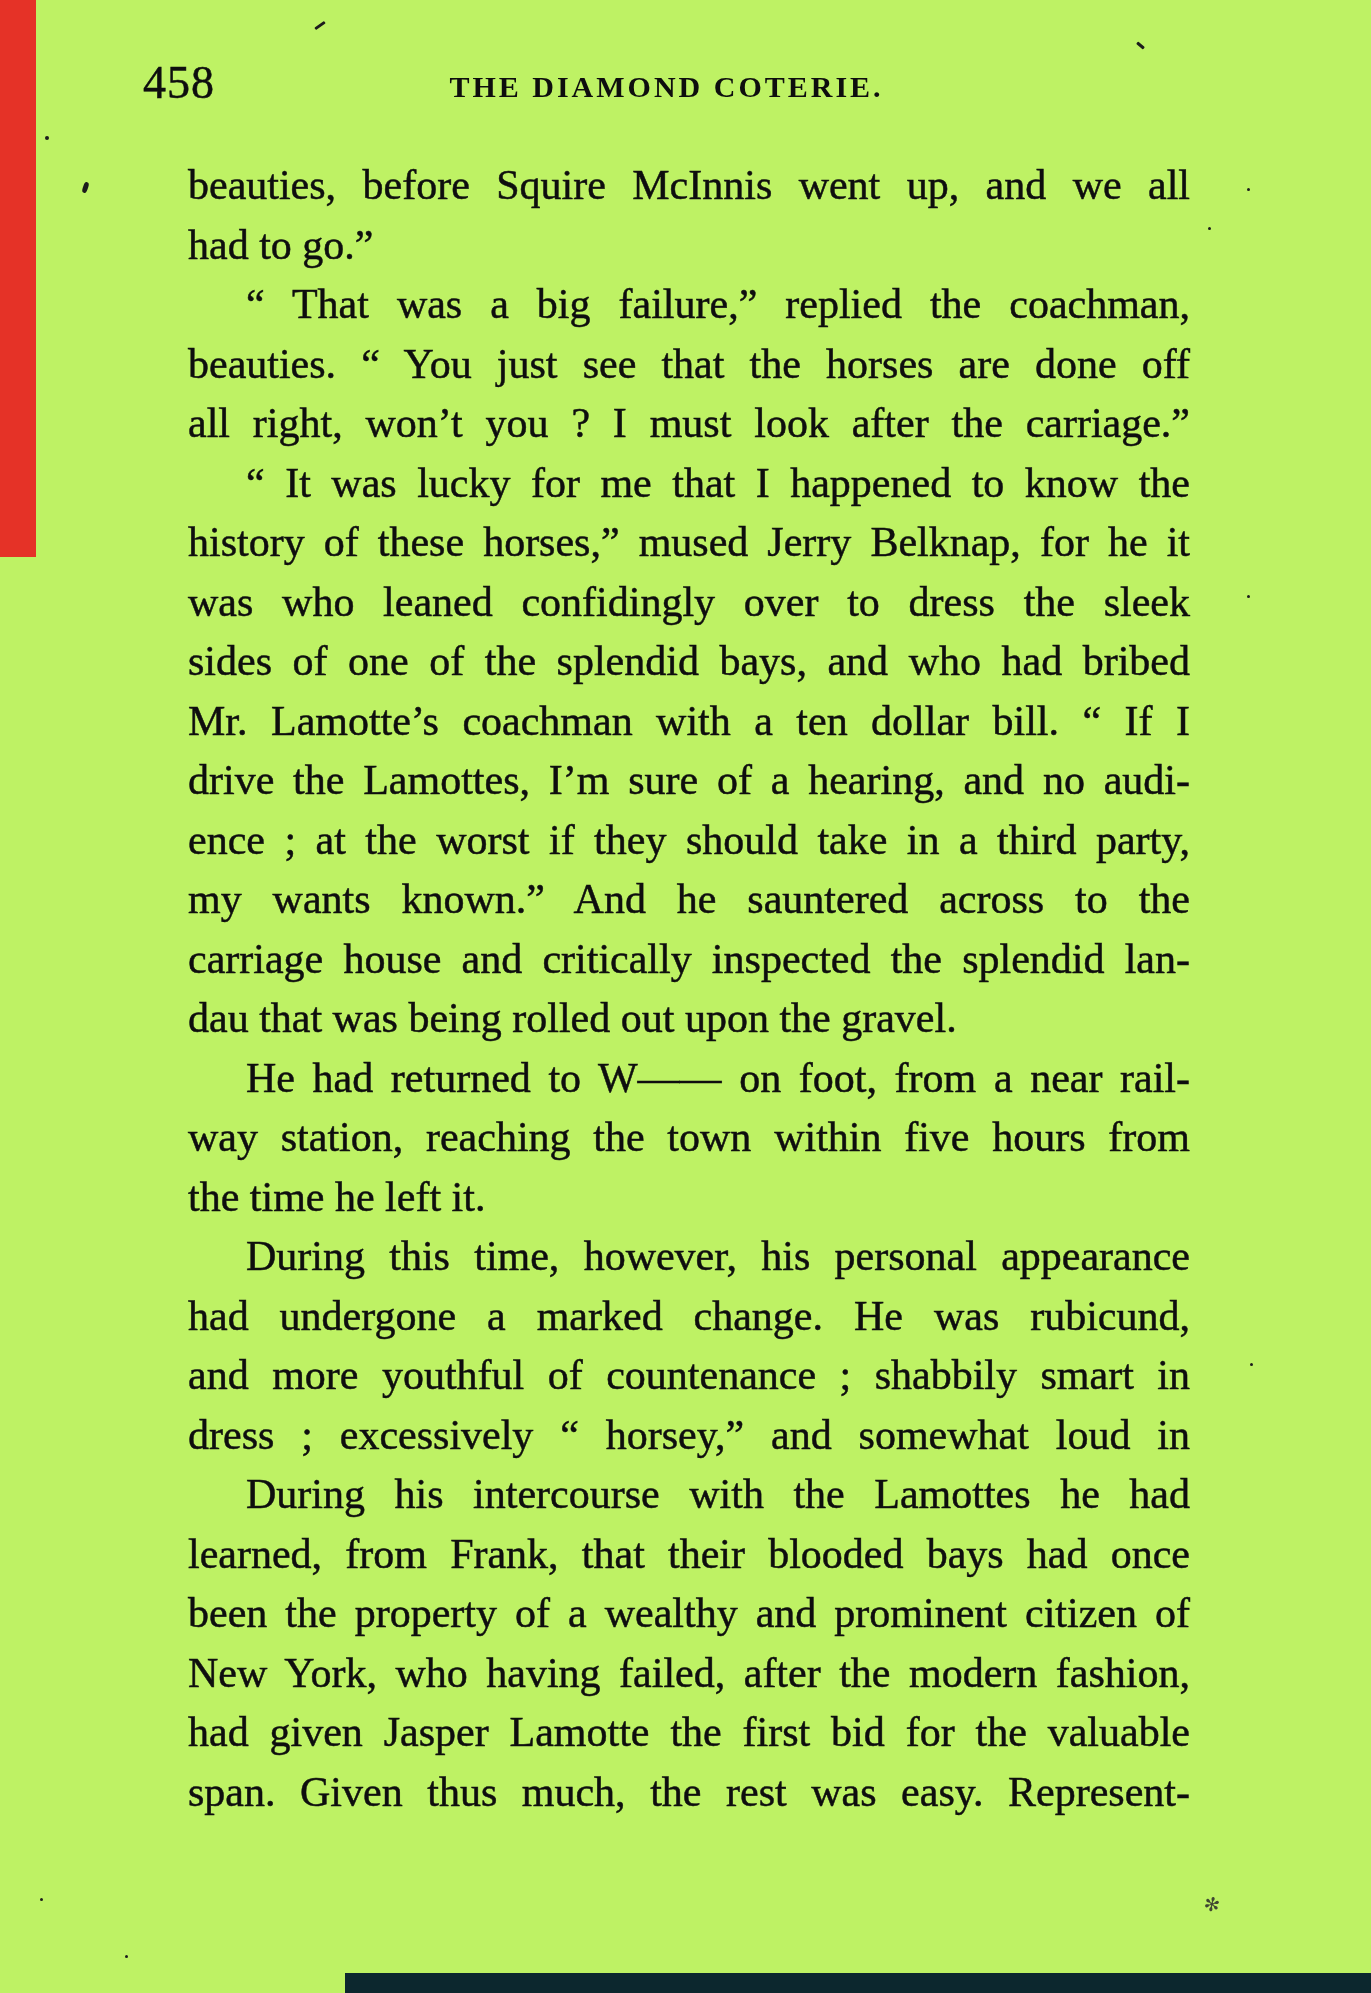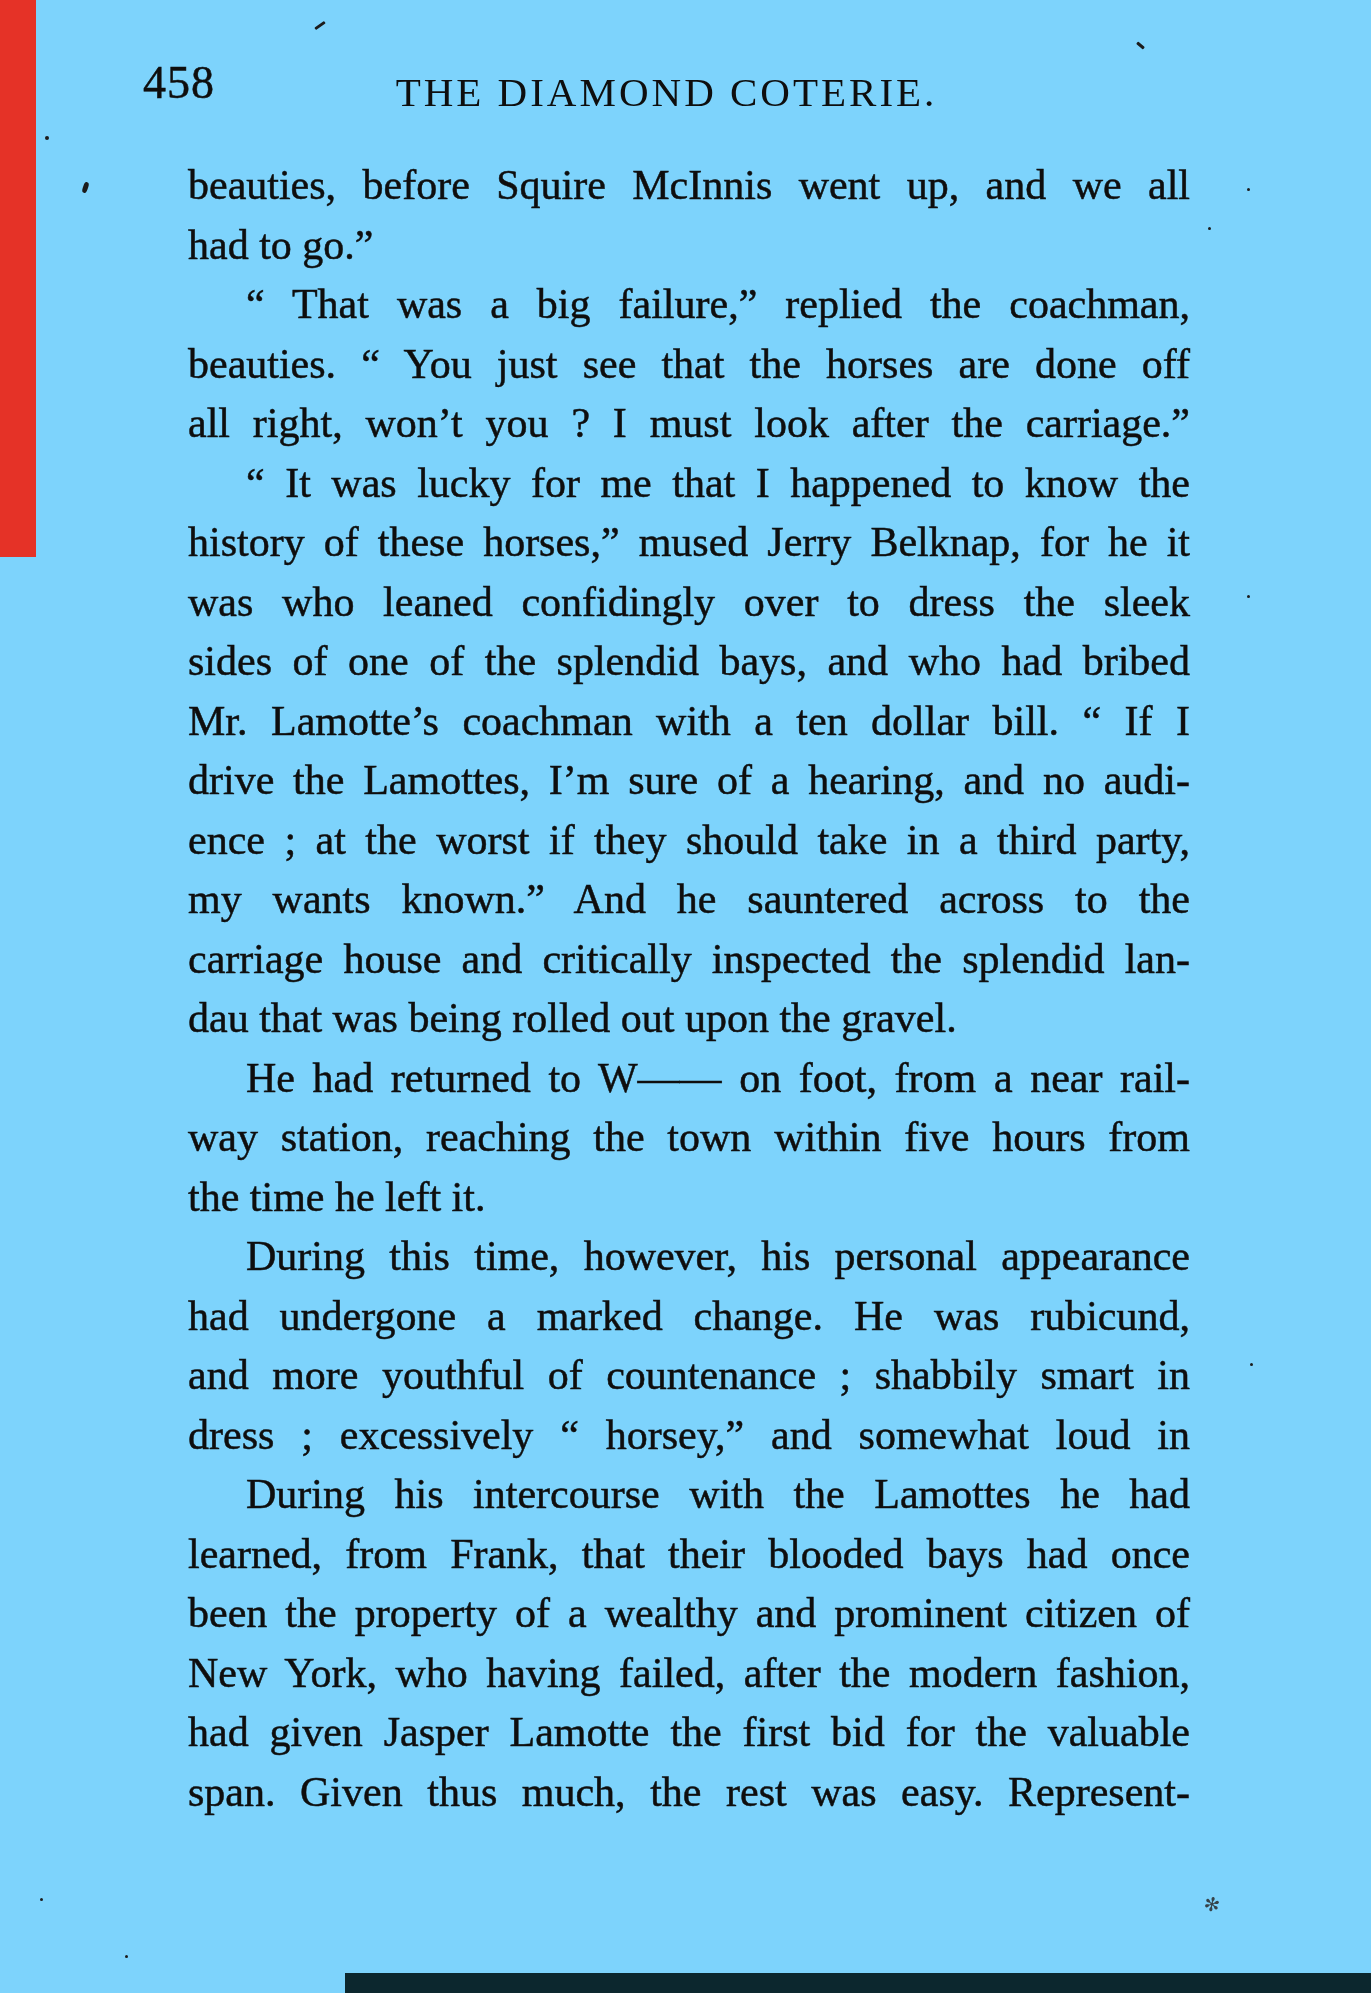--- a/index.html
+++ b/index.html
@@ -1,35 +1,35 @@
 <!DOCTYPE html>
 <html><head>
 <meta charset="utf-8">
 <style>
   html,body{margin:0;padding:0;}
   body{
     width:1371px;height:1993px;position:relative;background:#ffffff;
     font-family:"Liberation Serif","DejaVu Serif",serif;color:#0e0e0e;
     overflow:hidden;
   }
-  .page{position:absolute;inset:0;background:#7dd3fc;}
+  .page{position:absolute;inset:0;background:#bef264;}
 
   
   .red-edge{position:absolute;left:0;top:0;width:36px;height:557px;background:#e53227;}
   .bottom-edge{position:absolute;left:345px;right:0;bottom:0;height:20px;background:#0c272e;}
 
   
   .header{position:absolute;left:143px;top:0;width:1047px;height:120px;}
   .pagenum{
     position:absolute;left:0;top:60px;font-size:46px;line-height:1;
     letter-spacing:1px;-webkit-text-stroke:0.5px #111;
   }
   .running-head{
     position:absolute;left:0;right:0;top:72px;text-align:center;
-    font-size:41px;line-height:1;letter-spacing:3px;font-weight:normal;
+    font-size:30px;line-height:1;letter-spacing:3px;font-weight:bold;
   }
 
   
   .body-text{
     position:absolute;left:143px;top:156px;width:1047px;
     font-size:42px;line-height:59.5px;-webkit-text-stroke:0.5px #111;
   }
   .line{
     text-align:justify;text-align-last:justify;white-space:normal;
     height:59.5px;overflow:visible;margin-left:45px;

